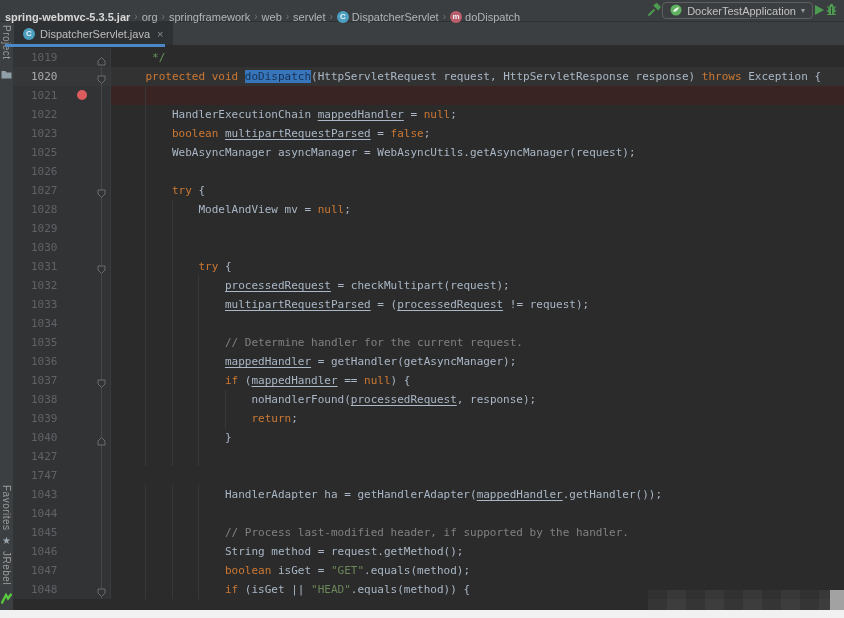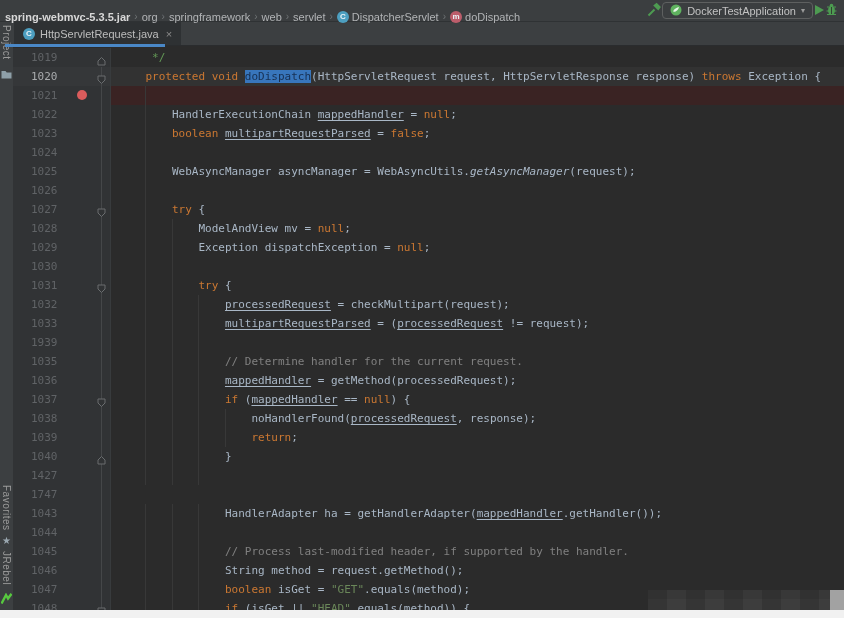--- a/index.html
+++ b/index.html
@@ -59,21 +59,21 @@
   .ct{position:relative;}
   .row.cur .code{background:#323232;}
   .row.cur .gutter{background:#353739;}
   .row.cur .num{color:#A9ABAD;}
   .row.bp .code{background:#3A2323;}
   .t-k{color:#CC7832;}
   .t-c{color:#808080;}
   .t-d{color:#629755;}
   .t-s{color:#6A8759;}
   .t-u{text-decoration:underline;text-underline-offset:2px;}
-  .t-i{font-style:italic;}
+  .t-i{}
   .t-f{background:#3876BC;color:#173052;}
 
   
   .watermark{position:absolute;left:648px;top:590px;width:182px;height:20px;z-index:40;
     background:repeating-linear-gradient(90deg,#353535 0 19px,#3D3D3D 19px 38px);}
   .watermark-row2{position:absolute;left:648px;top:590px;width:182px;height:9px;z-index:41;
     background:repeating-linear-gradient(90deg,#313131 0 19px,#383838 19px 38px);}
   .watermark-cap{position:absolute;left:830px;top:590px;width:14px;height:20px;
     background:#A2A2A2;z-index:42;}
   .bottom-strip{position:absolute;left:0;bottom:0;width:844px;height:8px;background:#F1F1F1;
@@ -147,21 +147,21 @@
           <ellipse cx="6.5" cy="7.5" rx="3.4" ry="4.2" fill="#4D9B51"></ellipse>
           <line x1="6.5" y1="4" x2="6.5" y2="11" stroke="#2B2B2B" stroke-width="0.8"></line>
         </svg>
       </span>
     </div>
   </div>
 
   <div class="tab-bar">
     <div class="tab">
       <span class="ci">C</span>
-      <span>HttpServletRequest.java</span>
+      <span>DispatcherServlet.java</span>
       <span class="tab-close">×</span>
     </div>
   </div>
   <div class="tab-underline"></div>
 
   <div class="stripe">
     <div class="stripe-top">
       <span class="vtext">Project</span>
       <span>
         <svg width="11" height="9" viewBox="0 0 11 9">
@@ -234,50 +234,40 @@
           <span class="num">1023</span>
           <span class="gicon"></span>
           <span class="gfold">
             <span class="fline"></span>
           </span>
         </div>
         <div class="code"><span class="guide" style="left: calc(4ch + 8px);"></span><span class="ct"><span class="t-p">        </span><span class="t-k">boolean</span><span class="t-p"> </span><span class="t-u">multipartRequestParsed</span><span class="t-p"> = </span><span class="t-k">false</span><span class="t-p">;</span></span></div>
       </div>
       <div class="row">
         <div class="gutter">
-          <span class="num">1024</span>
+          <span class="num">1025</span>
+          <span class="gicon"></span>
+          <span class="gfold">
+            <span class="fline"></span>
+          </span>
+        </div>
+        <div class="code"><span class="guide" style="left: calc(4ch + 8px);"></span><span class="ct"><span class="t-p">        WebAsyncManager asyncManager = WebAsyncUtils.</span><span class="t-i">getAsyncManager</span><span class="t-p">(request);</span></span></div>
+      </div>
+      <div class="row">
+        <div class="gutter">
+          <span class="num">1026</span>
           <span class="gicon"></span>
           <span class="gfold">
             <span class="fline"></span>
           </span>
         </div>
         <div class="code"><span class="guide" style="left: calc(4ch + 8px);"></span><span class="ct"></span></div>
       </div>
       <div class="row">
         <div class="gutter">
-          <span class="num">1025</span>
-          <span class="gicon"></span>
-          <span class="gfold">
-            <span class="fline"></span>
-          </span>
-        </div>
-        <div class="code"><span class="guide" style="left: calc(4ch + 8px);"></span><span class="ct"><span class="t-p">        WebAsyncManager asyncManager = WebAsyncUtils.</span><span class="t-i">getAsyncManager</span><span class="t-p">(request);</span></span></div>
-      </div>
-      <div class="row">
-        <div class="gutter">
-          <span class="num">1026</span>
-          <span class="gicon"></span>
-          <span class="gfold">
-            <span class="fline"></span>
-          </span>
-        </div>
-        <div class="code"><span class="guide" style="left: calc(4ch + 8px);"></span><span class="ct"></span></div>
-      </div>
-      <div class="row">
-        <div class="gutter">
           <span class="num">1027</span>
           <span class="gicon"></span>
           <span class="gfold">
             <span class="fline"></span>
             <span class="fmark"><svg width="9" height="10" viewBox="0 0 9 10">
                 <path d="M1 1 H8 V5 L4.5 8.5 L1 5 Z" fill="#313335" stroke="#6A6D6F"></path>
               </svg></span>
           </span>
         </div>
         <div class="code"><span class="guide" style="left: calc(4ch + 8px);"></span><span class="ct"><span class="t-p">        </span><span class="t-k">try</span><span class="t-p"> {</span></span></div>
@@ -293,21 +283,21 @@
         <div class="code"><span class="guide" style="left: calc(4ch + 8px);"></span><span class="guide" style="left: calc(8ch + 8px);"></span><span class="ct"><span class="t-p">            ModelAndView mv = </span><span class="t-k">null</span><span class="t-p">;</span></span></div>
       </div>
       <div class="row">
         <div class="gutter">
           <span class="num">1029</span>
           <span class="gicon"></span>
           <span class="gfold">
             <span class="fline"></span>
           </span>
         </div>
-        <div class="code"><span class="guide" style="left: calc(4ch + 8px);"></span><span class="guide" style="left: calc(8ch + 8px);"></span><span class="ct"><span class="t-p">            Exception dispatchException = </span><span class="t-k">null</span><span class="t-p">;</span></span></div>
+        <div class="code"><span class="guide" style="left: calc(4ch + 8px);"></span><span class="guide" style="left: calc(8ch + 8px);"></span></div>
       </div>
       <div class="row">
         <div class="gutter">
           <span class="num">1030</span>
           <span class="gicon"></span>
           <span class="gfold">
             <span class="fline"></span>
           </span>
         </div>
         <div class="code"><span class="guide" style="left: calc(4ch + 8px);"></span><span class="guide" style="left: calc(8ch + 8px);"></span><span class="ct"></span></div>
@@ -340,21 +330,21 @@
           <span class="num">1033</span>
           <span class="gicon"></span>
           <span class="gfold">
             <span class="fline"></span>
           </span>
         </div>
         <div class="code"><span class="guide" style="left: calc(4ch + 8px);"></span><span class="guide" style="left: calc(8ch + 8px);"></span><span class="guide" style="left: calc(12ch + 8px);"></span><span class="ct"><span class="t-p">                </span><span class="t-u">multipartRequestParsed</span><span class="t-p"> = (</span><span class="t-u">processedRequest</span><span class="t-p"> != request);</span></span></div>
       </div>
       <div class="row">
         <div class="gutter">
-          <span class="num">1939</span>
+          <span class="num">1034</span>
           <span class="gicon"></span>
           <span class="gfold">
             <span class="fline"></span>
           </span>
         </div>
         <div class="code"><span class="guide" style="left: calc(4ch + 8px);"></span><span class="guide" style="left: calc(8ch + 8px);"></span><span class="guide" style="left: calc(12ch + 8px);"></span><span class="ct"></span></div>
       </div>
       <div class="row">
         <div class="gutter">
           <span class="num">1035</span>
@@ -366,21 +356,21 @@
         <div class="code"><span class="guide" style="left: calc(4ch + 8px);"></span><span class="guide" style="left: calc(8ch + 8px);"></span><span class="guide" style="left: calc(12ch + 8px);"></span><span class="ct"><span class="t-p">                </span><span class="t-c">// Determine handler for the current request.</span></span></div>
       </div>
       <div class="row">
         <div class="gutter">
           <span class="num">1036</span>
           <span class="gicon"></span>
           <span class="gfold">
             <span class="fline"></span>
           </span>
         </div>
-        <div class="code"><span class="guide" style="left: calc(4ch + 8px);"></span><span class="guide" style="left: calc(8ch + 8px);"></span><span class="guide" style="left: calc(12ch + 8px);"></span><span class="ct"><span class="t-p">                </span><span class="t-u">mappedHandler</span><span class="t-p"> = getMethod(processedRequest);</span></span></div>
+        <div class="code"><span class="guide" style="left: calc(4ch + 8px);"></span><span class="guide" style="left: calc(8ch + 8px);"></span><span class="guide" style="left: calc(12ch + 8px);"></span><span class="ct"><span class="t-p">                </span><span class="t-u">mappedHandler</span><span class="t-p"> = getHandler(getAsyncManager);</span></span></div>
       </div>
       <div class="row">
         <div class="gutter">
           <span class="num">1037</span>
           <span class="gicon"></span>
           <span class="gfold">
             <span class="fline"></span>
             <span class="fmark"><svg width="9" height="10" viewBox="0 0 9 10">
                 <path d="M1 1 H8 V5 L4.5 8.5 L1 5 Z" fill="#313335" stroke="#6A6D6F"></path>
               </svg></span>

